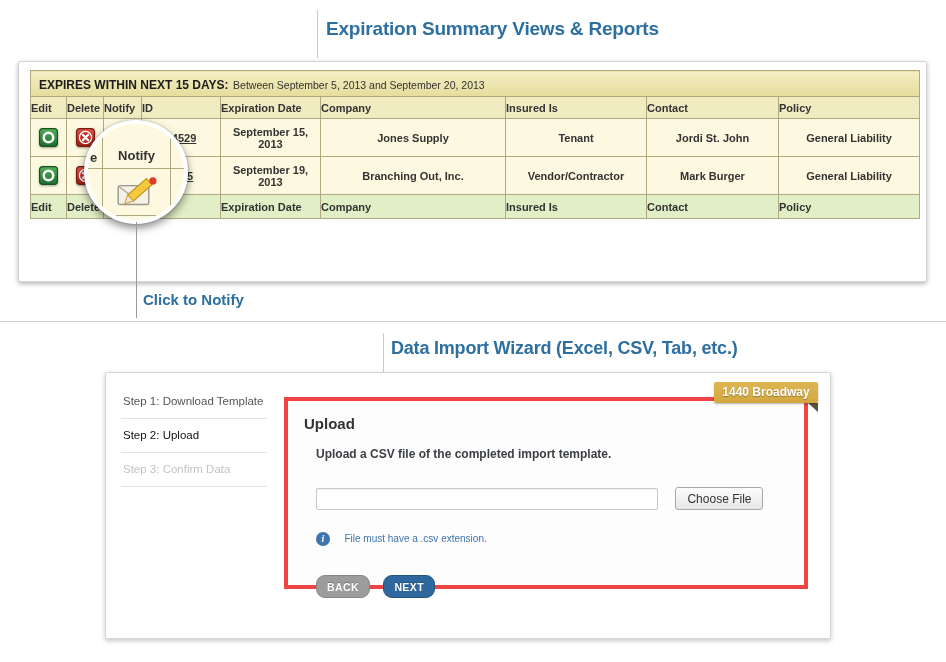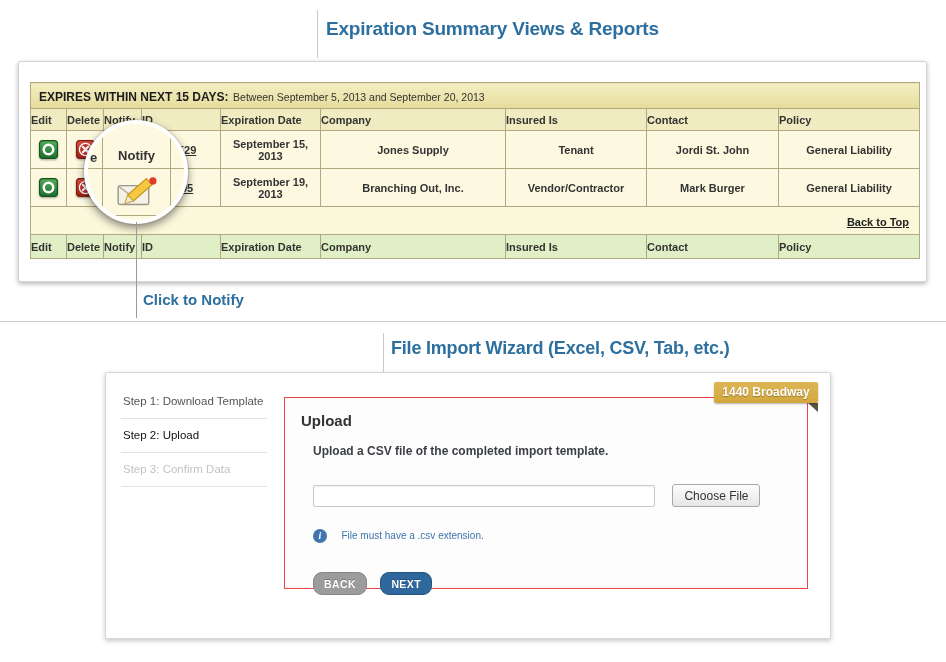--- a/index.html
+++ b/index.html
@@ -14,21 +14,21 @@
   .notify-line { position:absolute; left:136px; top:222px; height:96px; width:1px; background:#9a9a9a; z-index:40; }
   .sec-title { position:absolute; font-weight:bold; color:var(--accent-blue,#2d6f9e); letter-spacing:-0.2px; }
   .t1 { left:326px; top:18px; font-size:19px; }
   .t2 { left:391px; top:338px; font-size:18px; }
   .caption { position:absolute; left:143px; top:291px; font-size:15px; font-weight:bold; color:var(--accent-blue,#2d6f9e); }
   .divider { position:absolute; left:0; top:321px; width:946px; height:1px; background:#cfcfcf; }
 
   
   .table-card { position:absolute; left:18px; top:61px; width:909px; height:221px;
     background:#fff; border:1px solid #d4d4d4; border-radius:2px;
-    box-shadow:0 2px 5px rgba(0,0,0,0.28); padding:20px 11px; }
+    box-shadow:0 2px 5px rgba(0,0,0,0.28); padding:8px 11px; }
   table.exp { width:100%; border-collapse:collapse; table-layout:fixed; }
   table.exp td, table.exp th { border:1px solid var(--table-border,#b0a87e); overflow:hidden; }
   tr.band td { height:26px; text-align:left; padding-left:8px; vertical-align:middle;
     background:linear-gradient(var(--band-yellow-light,#f4eec2), var(--band-yellow-dark,#e6dd9e)); }
   tr.band.green td { height:24px;
     background:linear-gradient(var(--band-green-light,#e2f0c2), var(--band-green-dark,#c8df99)); }
   .band-title { font-size:12px; font-weight:bold; color:#1c1c1c; }
   .band-sub { font-size:10.5px; color:#333; }
   tr.cols th { height:22px; font-size:11px; font-weight:bold; color:#333; text-align:left;
     background:var(--header-yellow,#f0ebc0); }
@@ -58,21 +58,21 @@
   
   .wizard-card { position:absolute; left:105px; top:372px; width:726px; height:267px;
     background:#fff; border:1px solid #d7d7d7; border-radius:2px;
     box-shadow:0 2px 5px rgba(0,0,0,0.22); }
   .steps { position:absolute; left:15px; top:12px; width:146px; }
   .step { padding:10px 0 11px 2px; border-bottom:1px solid #e3e3e3; font-size:11.5px;
     font-weight:normal; white-space:nowrap; color:#555; cursor:pointer; }
   .step.active { color:#111; }
   .step.future { color:#c2c2c2; }
   .panel { position:absolute; left:178px; top:24px; width:524px; height:192px;
-    background:#fdfdfd; border:1px solid #ef4444; }
+    background:#fdfdfd; border:4px solid #ef4444; }
   .panel h3 { position:absolute; left:16px; top:14px; font-size:15px; font-weight:bold; color:#333; }
   .instruction { position:absolute; left:28px; top:46px; font-size:12px; font-weight:bold; color:#3b3f44; }
   .file-row { position:absolute; left:28px; top:86px; }
   .file-text { width:342px; height:22px; border:1px solid #c9c9c9; border-radius:2px;
     background:#fff; font-size:12px; padding:0 6px; vertical-align:middle;
     box-shadow:inset 0 1px 2px rgba(0,0,0,0.06); }
   .choose-file { margin-left:13px; height:23px; padding:0 11px; font-size:12px; color:#333;
     background:linear-gradient(#fdfdfd,#e6e6e6); border:1px solid #a8a8a8; border-radius:3px;
     vertical-align:middle; cursor:pointer; font-family:"Liberation Sans",sans-serif; }
   .note-row { position:absolute; left:28px; top:128px; }
@@ -189,23 +189,20 @@
         <td><span class="cell-icon"><svg width="23" height="18">
                   <use href="#ic-env"></use>
                 </svg></span></td>
         <td><span class="idlink">1395</span></td>
         <td>September 19, 2013</td>
         <td>Branching Out, Inc.</td>
         <td>Vendor/Contractor</td>
         <td>Mark Burger</td>
         <td>General Liability</td>
       </tr>
-      <tr class="backtop">
-        <td colspan="9"><span class="backtop-link">Back to Top</span></td>
-      </tr>
       <tr class="cols green">
         <th>Edit</th>
         <th>Delete</th>
         <th>Notify</th>
         <th>ID</th>
         <th>Expiration Date</th>
         <th>Company</th>
         <th>Insured Is</th>
         <th>Contact</th>
         <th>Policy</th>
@@ -229,21 +226,21 @@
             <use href="#ic-env"></use>
           </svg></span>
     </div>
   </div>
   <div class="notify-line"></div>
   <div class="caption">Click to Notify</div>
 
   <div class="divider"></div>
 
   <div class="vline vl2"></div>
-  <div class="sec-title t2">File Import Wizard (Excel, CSV, Tab, etc.)</div>
+  <div class="sec-title t2">Data Import Wizard (Excel, CSV, Tab, etc.)</div>
 
   <div class="wizard-card">
     <div class="steps">
       <div class="step">Step 1: Download Template</div>
       <div class="step active">Step 2: Upload</div>
       <div class="step future">Step 3: Confirm Data</div>
     </div>
 
     <div class="panel">
       <h3>Upload</h3>

